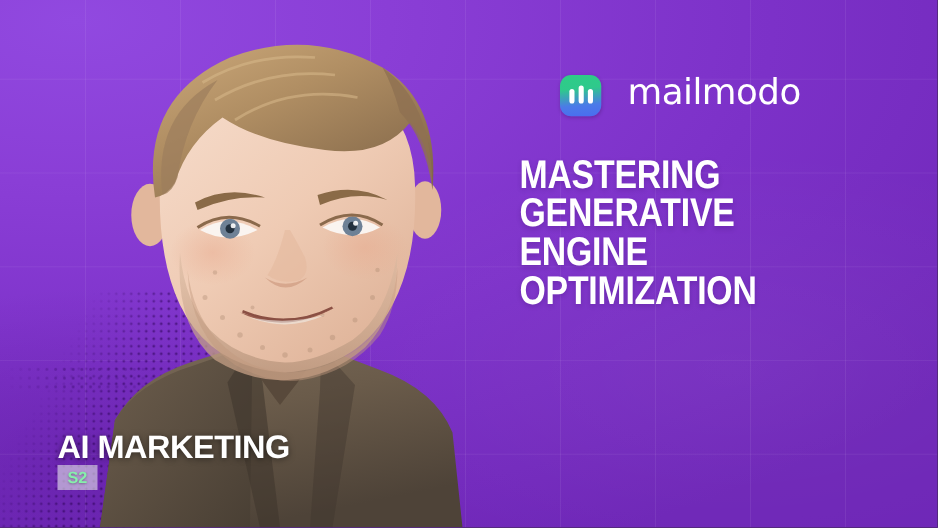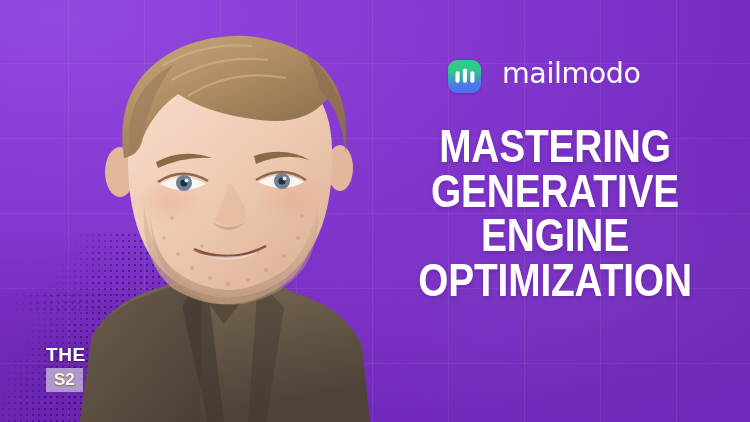--- a/index.html
+++ b/index.html
@@ -107,25 +107,24 @@
     line-height: 1;
     font-family: "DejaVu Sans", sans-serif;
   }
 
   
   .title {
     position: absolute;
     left: 390px;
     top: 124px;
     width: 330px;
-    text-align: center;
     color: #FFFFFF;
     font-family: "Liberation Sans Narrow", "Liberation Sans", sans-serif;
     font-weight: 700;
-    font-size: 46px;
+    font-size: 32px;
     line-height: 0.97;
     letter-spacing: -0.2px;
     text-shadow: 0 2px 5px rgba(40,0,80,0.20);
   }
   .title-line {
     display: block;
     transform: scaleX(0.845);
     transform-origin: center;
     white-space: nowrap;
   }
@@ -153,22 +152,22 @@
     text-shadow: 0 1px 5px rgba(0,0,0,0.5);
   }
   .show-row {
     display: flex;
     align-items: center;
     gap: 9px;
   }
   .badge {
     display: inline-block;
     background: rgba(225,222,230,0.62);
-    color: #fef9c3;
-    font-size: 17px;
+    color: #86efac;
+    font-size: 13px;
     font-weight: 700;
     letter-spacing: -0.1px;
     padding: 3px 8px 4px 8px;
     line-height: 1;
     text-shadow: 0 1px 2px rgba(0,0,0,0.35);
   }
 </style>
 </head>
 <body>
 
@@ -293,19 +292,19 @@
   </div>
 
   <div class="title">
     <span class="title-line">MASTERING</span>
     <span class="title-line">GENERATIVE</span>
     <span class="title-line">ENGINE</span>
     <span class="title-line">OPTIMIZATION</span>
   </div>
 
   <div class="show-block">
-    <div class="show-the">THE</div>
+    <div class="show-name">AI MARKETING</div>
     <div class="show-row">
       <span class="badge">S2</span>
     </div>
   </div>
 
 </div>
 
 </body></html>

